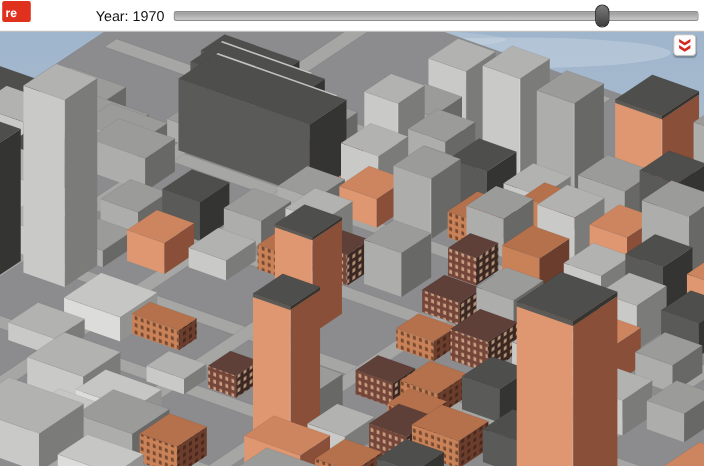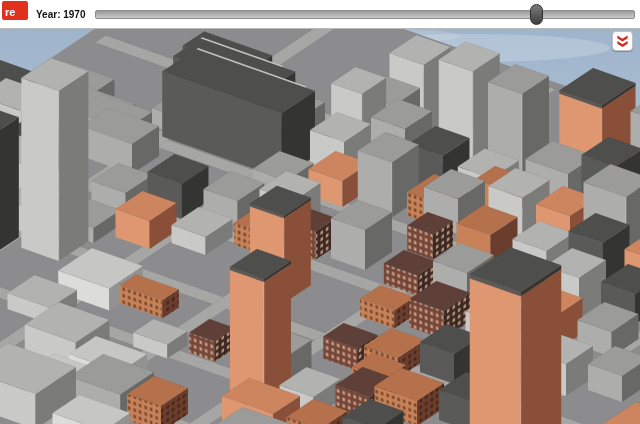--- a/index.html
+++ b/index.html
@@ -3,21 +3,21 @@
 <meta charset="utf-8">
 <style>
   html,body{margin:0;padding:0;}
   body{width:640px;height:424px;overflow:hidden;position:relative;
        font-family:"Liberation Sans",sans-serif;background:#fff;}
   .toolbar{position:absolute;left:0;top:0;width:640px;height:28px;background:#ffffff;
            border-bottom:1px solid #b9b9b9;display:flex;align-items:center;z-index:5;}
   .logo{position:absolute;left:2px;top:1px;width:26px;height:19px;background:#e0301e;
         border-radius:2px;color:#fff;font-weight:bold;font-size:11px;
         display:flex;align-items:flex-end;padding:0 0 2px 3px;box-sizing:border-box;}
-  .year-label{margin-left:36px;font-size:10px;font-weight:bold;color:#111;white-space:nowrap;}
+  .year-label{margin-left:87px;font-size:13px;font-weight:normal;color:#111;white-space:nowrap;}
   .slider-wrap{flex:1;margin:0 5px 0 9px;height:28px;display:flex;align-items:center;}
   input[type=range]{-webkit-appearance:none;appearance:none;width:100%;height:28px;
         background:transparent;margin:0;}
   input[type=range]::-webkit-slider-runnable-track{height:9px;
         background:linear-gradient(#9a9a9a,#c9c9c9);border:1px solid #8d8d8d;border-radius:2px;}
   input[type=range]::-webkit-slider-thumb{-webkit-appearance:none;appearance:none;
         width:13px;height:21px;margin-top:-7px;border-radius:7px;
         background:linear-gradient(#7a7a7a,#3f3f3f);border:1px solid #2e2e2e;}
   input[type=range]::-moz-range-track{height:9px;background:linear-gradient(#9a9a9a,#c9c9c9);
         border:1px solid #8d8d8d;border-radius:2px;}

